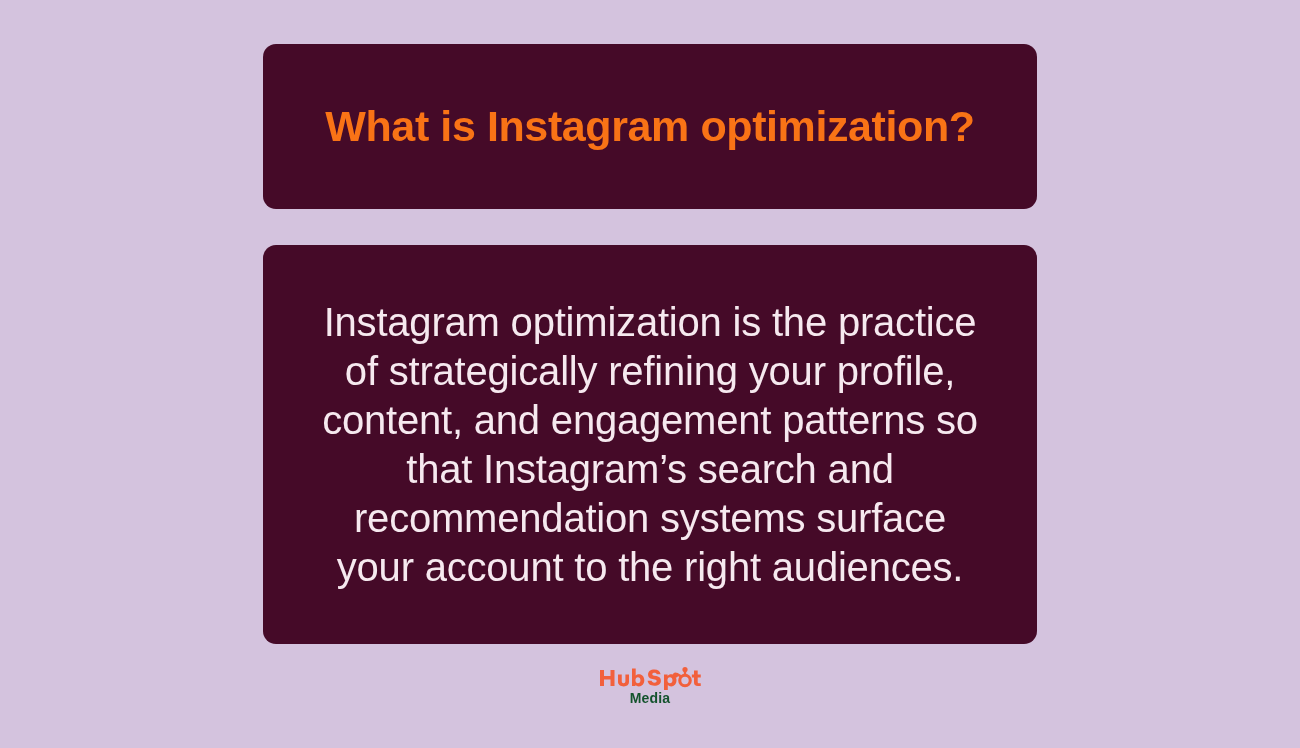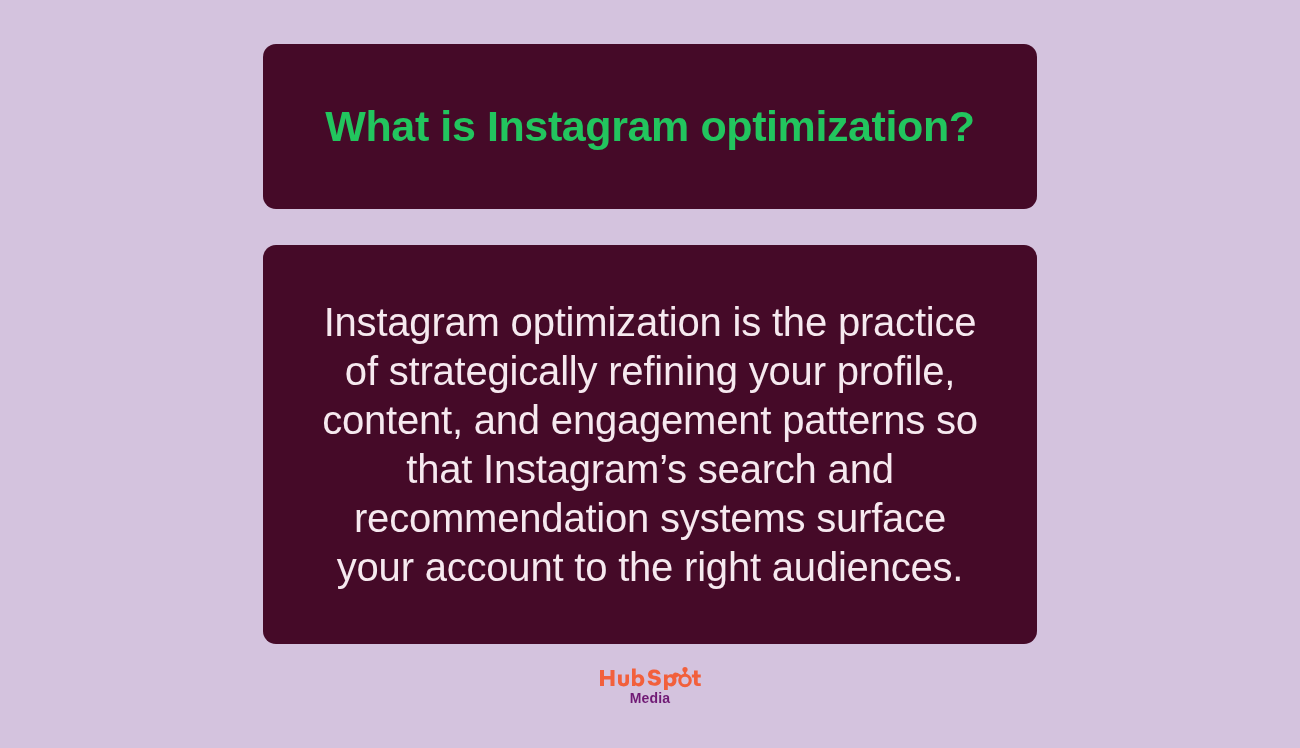--- a/index.html
+++ b/index.html
@@ -36,21 +36,21 @@
   .title-card {
     margin-top: 44px;
     height: 165px;
     display: flex;
     align-items: center;
     justify-content: center;
     padding: 0 24px;
   }
 
   .title-text {
-    color: #22c55e;
+    color: #f97316;
     font-size: 43px;
     font-weight: bold;
     letter-spacing: -0.4px;
     text-align: center;
     line-height: 1.1;
   }
 
   .body-card {
     margin-top: 36px;
     height: 399px;
@@ -75,21 +75,21 @@
     flex-direction: column;
     align-items: center;
     justify-content: center;
   }
 
   .logo-mark {
     display: block;
   }
 
   .logo-media {
-    color: #701a75;
+    color: #14532d;
     font-size: 14px;
     font-weight: bold;
     letter-spacing: 0.2px;
     margin-top: 1px;
     line-height: 1;
   }
 </style>
 </head>
 <body>
 

